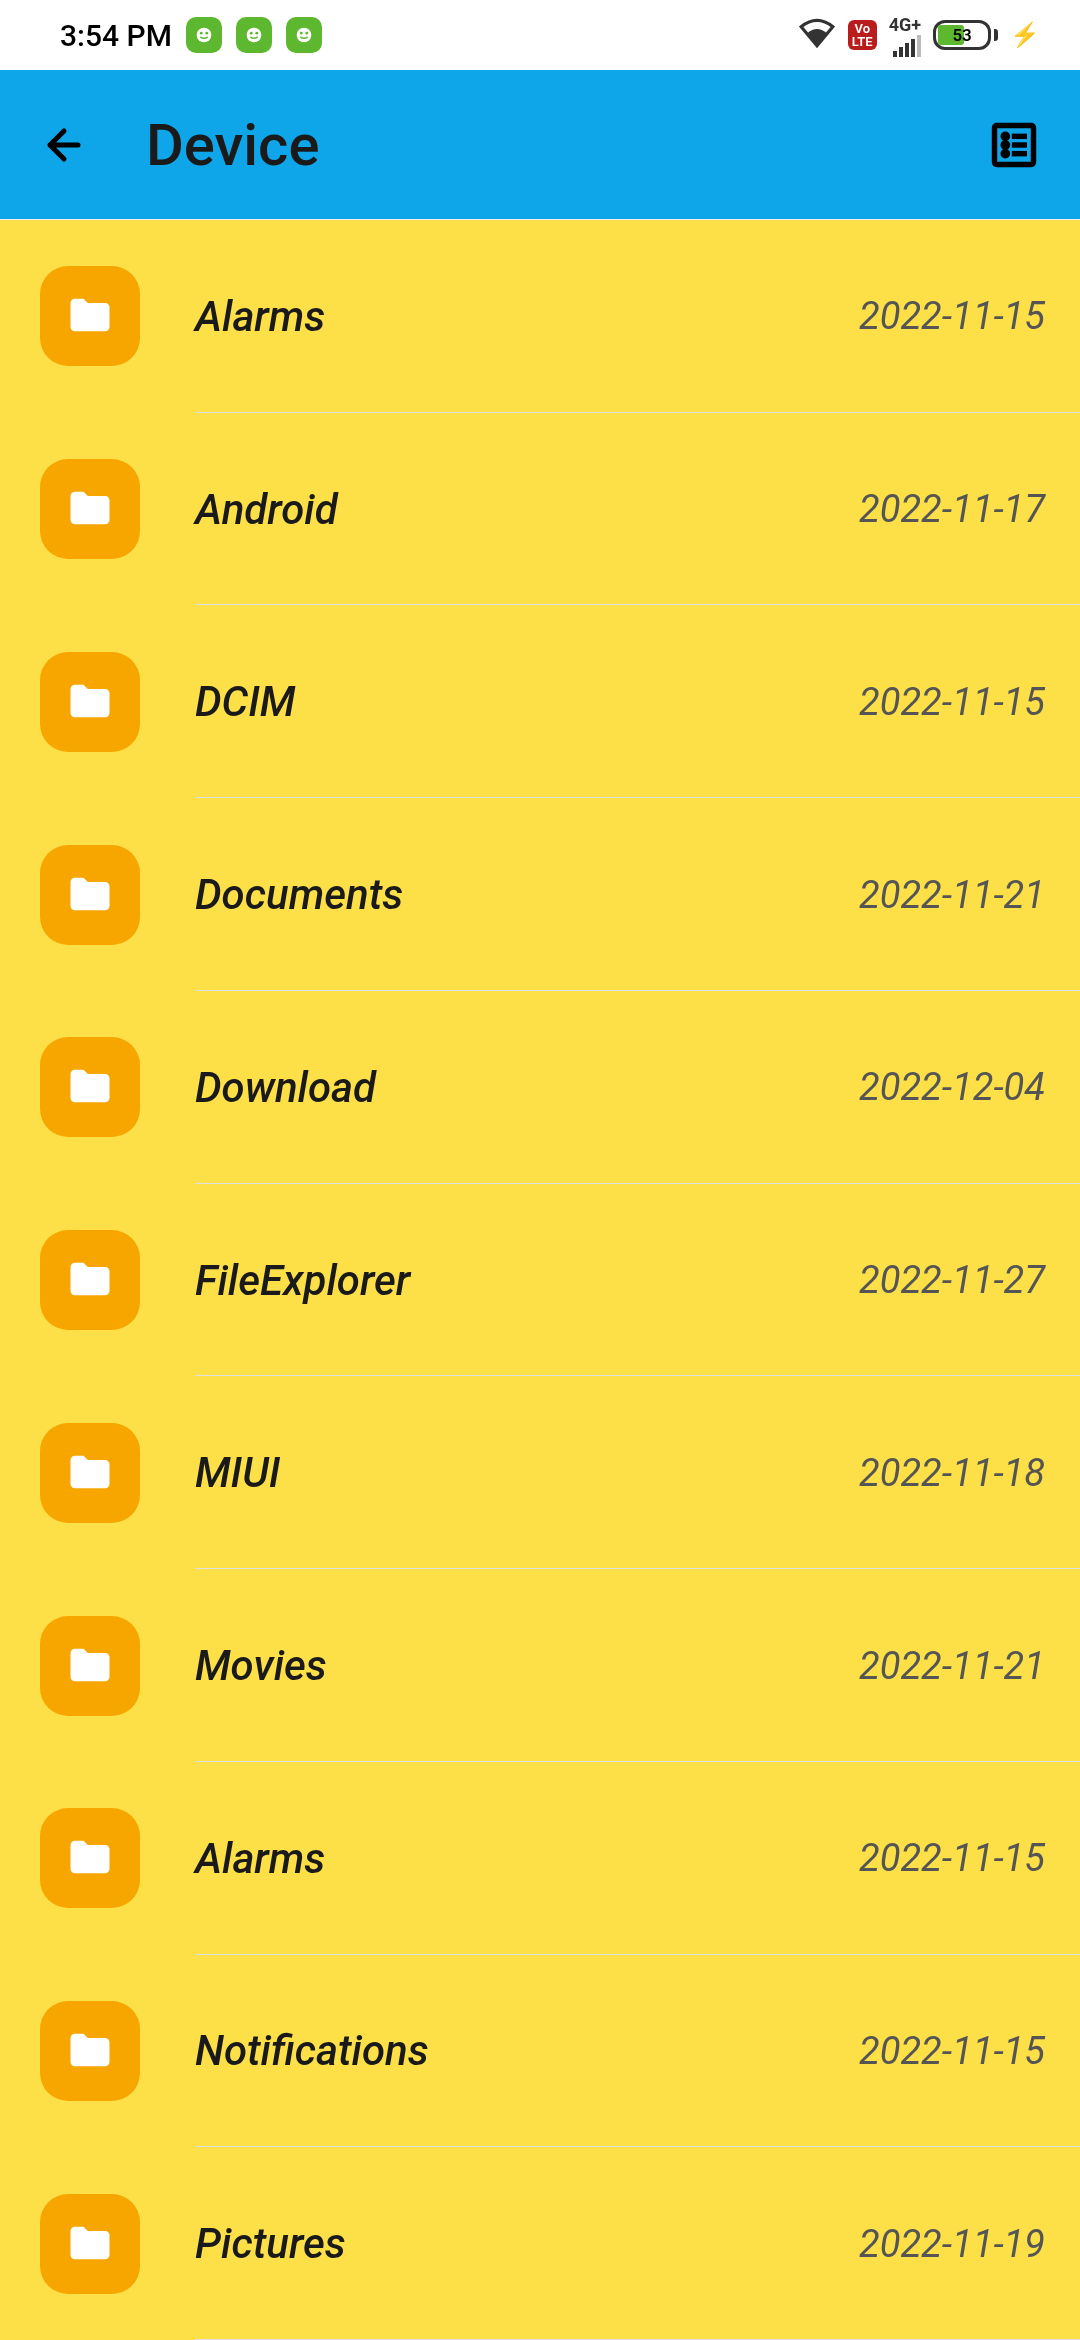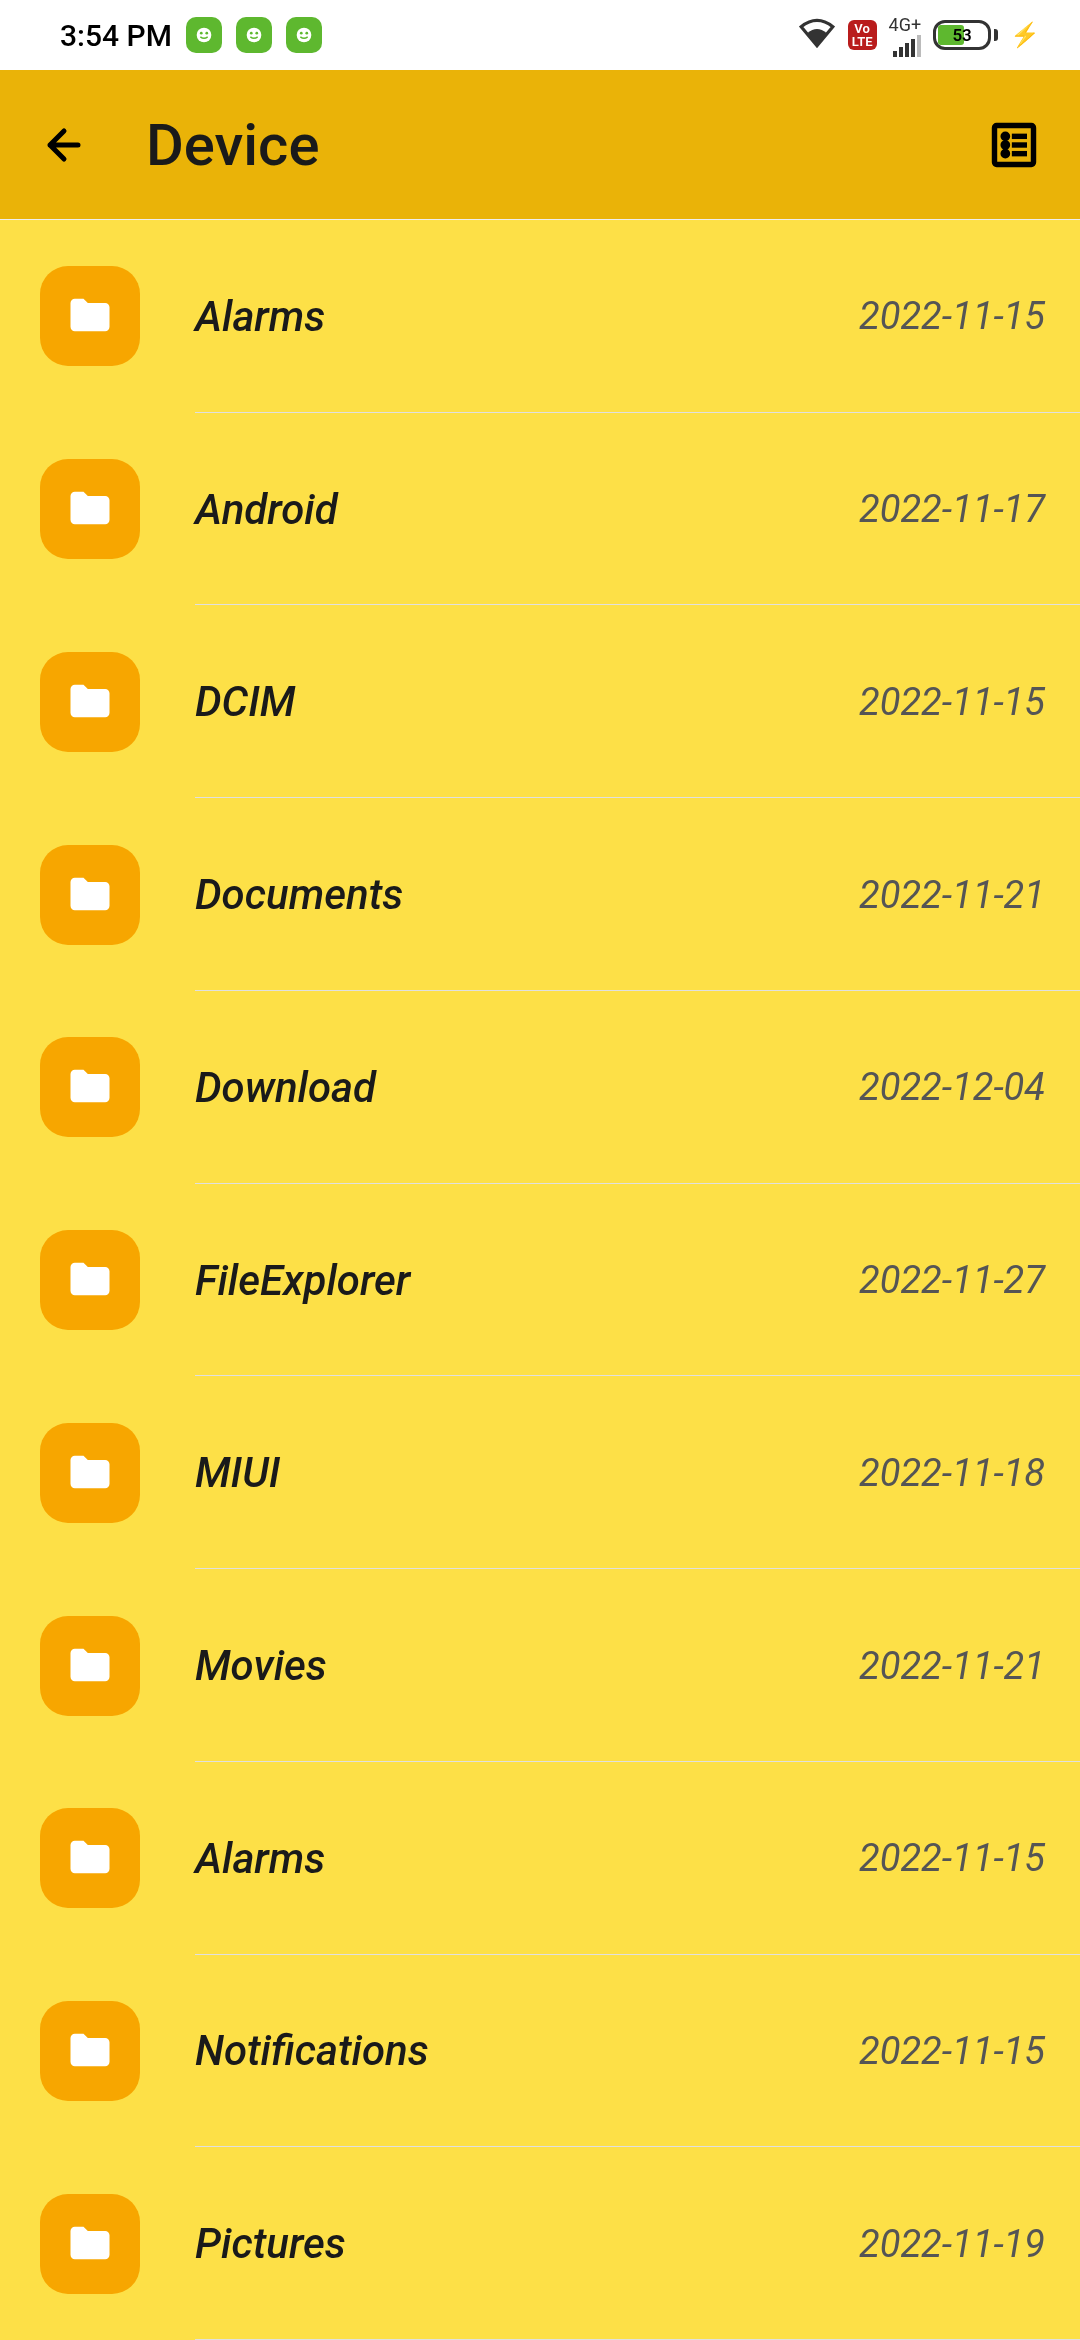--- a/index.html
+++ b/index.html
@@ -67,21 +67,21 @@
       line-height: 1;
     }
     .signal-block {
       display: flex;
       align-items: flex-end;
       flex-direction: column;
       gap: 0;
     }
     .signal-label {
       font-size: 18px;
-      font-weight: 400;
+      font-weight: 700;
       color: #333;
     }
     .signal-bars {
       display: flex;
       align-items: flex-end;
       gap: 2px;
       height: 22px;
     }
     .signal-bar {
       width: 4px;
@@ -125,21 +125,21 @@
       height: 12px;
       background: #333;
       border-radius: 0 3px 3px 0;
     }
     .lightning {
       font-size: 24px;
       color: #333;
     }
     .header {
       height: 150px;
-      background: #eab308;
+      background: #0ea5e9;
       display: flex;
       align-items: center;
       padding: 0 40px;
       gap: 58px;
       border-bottom: 1px solid #eee;
     }
     .back-btn {
       display: flex;
       align-items: center;
       justify-content: center;

